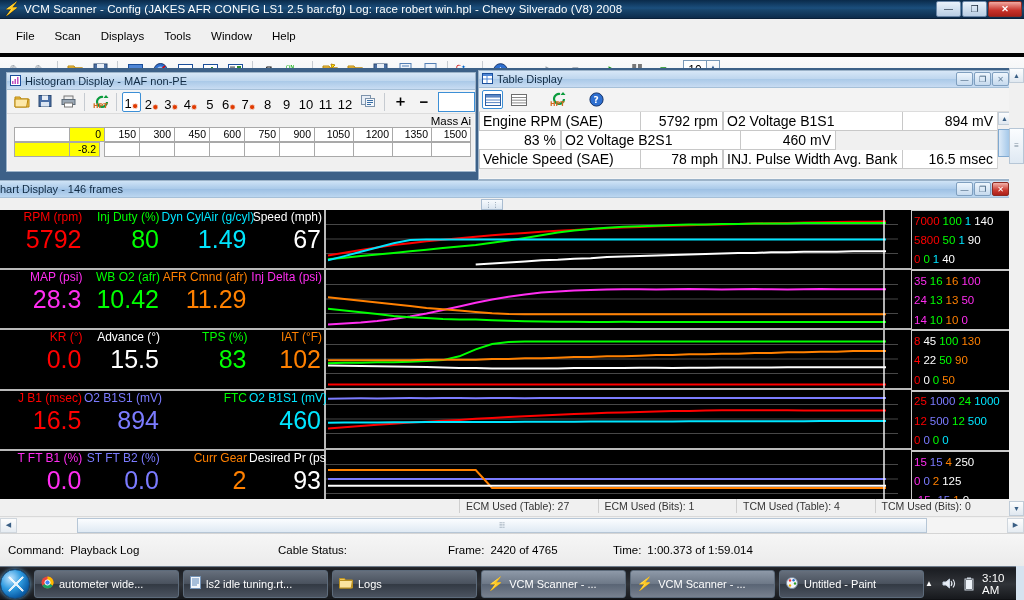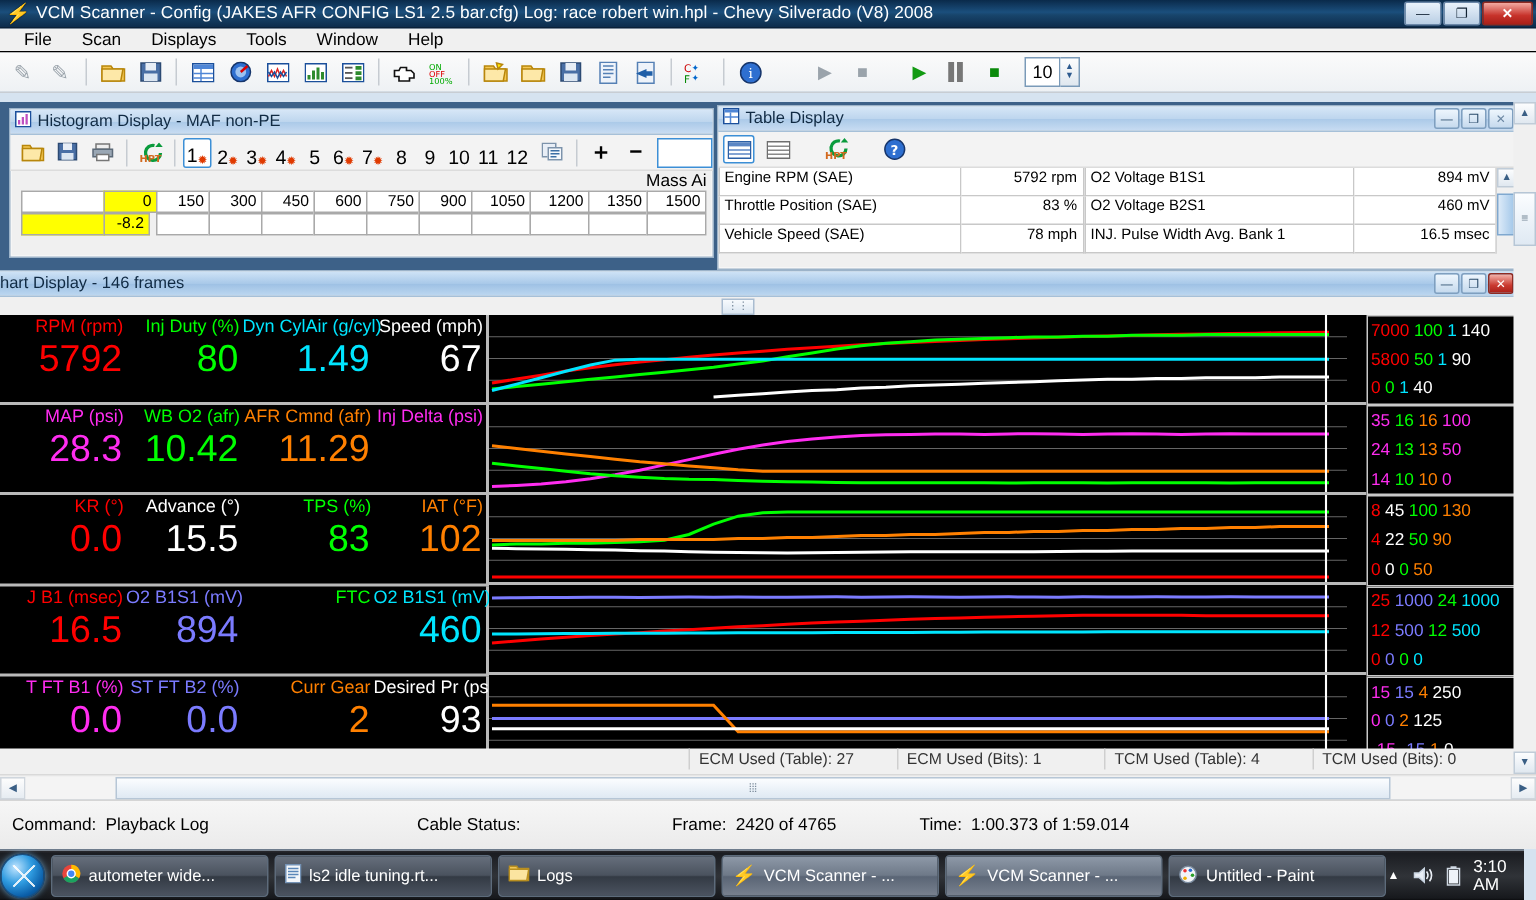--- a/index.html
+++ b/index.html
@@ -28,22 +28,22 @@
   .tb-btn {
     width:25px; height:16px; border:1px solid #6b87a8; border-radius:2px;
     background: linear-gradient(to bottom,#e9f2fb,#b9cee4);
     display:flex;align-items:center;justify-content:center;
     font-size:9px; color:#123; cursor:pointer;
   }
   .tb-btn.close { width:34px; background:linear-gradient(to bottom,#f3a9a1,#c7322a 60%,#aa2019);
       border-color:#8d2a22; color:#fff; font-weight:bold; }
 
   .menubar {
-    height:16px; background:#f0f0f0;
-    border-bottom:1px solid #000000;
+    height:38px; background:#f0f0f0;
+    border-bottom:4px solid #000000;
     display:flex; align-items:center; padding-left:6px; gap:0px;
   }
   .menubar span { padding:3px 10px; font-size:11.5px; color:#000; cursor:default; }
 
   .toolbar {
     height:27px; background:linear-gradient(to bottom,#fbfbfb,#eef1f4);
     border-bottom:1px solid #c8cdd3; display:flex; align-items:center;
     padding-left:4px; gap:3px;
   }
   .tbi { width:22px;height:21px; display:flex;align-items:center;justify-content:center;
@@ -99,21 +99,21 @@
   .h-col{ display:flex; flex-direction:column; }
 
   
   #tableWin { left:478px; top:2px; width:534px; height:110px; }
   .t-toolbar{ height:24px; background:#f3f3f3; display:flex;align-items:center; gap:5px; padding-left:3px;
     border-bottom:1px solid #dcdcdc;}
   .t-ico{ width:21px;height:19px;display:flex;align-items:center;justify-content:center;cursor:pointer;
      border:1px solid transparent;border-radius:2px;}
   .t-ico.sel{ border-color:#3c8fd6; background:#fff;}
   .t-rows{ }
-  .t-row{ display:flex; height:19px; font-size:10px; }
+  .t-row{ display:flex; height:19px; font-size:14px; }
   .t-cellname{ flex:0 0 162px; border:1px solid #c8c8c8; border-top:none; padding:1px 3px;
      background:#fff; overflow:hidden; white-space:nowrap; color:#000;}
   .t-cellval{ flex:0 0 82px; border:1px solid #c8c8c8; border-top:none; border-left:none;
      text-align:right; padding:1px 4px 1px 0; background:#fff; color:#000; white-space:nowrap;}
   .t-scroll{ position:absolute; right:1px; top:41px; width:13px; height:57px;
      background:#f0f0f0; border-left:1px solid #d4d4d4;}
   .t-thumb{ position:absolute; left:0; top:17px; width:13px; height:28px;
      background:linear-gradient(to right,#dceaf8,#9fc5e8); border:1px solid #7fa8cf;}
   .arrowbox{ width:13px;height:13px;background:linear-gradient(to bottom,#fcfdfe,#e0e8f0);
      border:1px solid #c0ccd8; font-size:7px; display:flex;align-items:center;justify-content:center; color:#3a5f85;}
@@ -578,21 +578,20 @@
           </div>
       </div>
       <div class="t-rows">
         <div class="t-row">
           <div class="t-cellname">Engine RPM (SAE)</div>
           <div class="t-cellval">5792 rpm</div>
           <div class="t-cellname" style="flex:0 0 180px;">O2 Voltage B1S1</div>
           <div class="t-cellval" style="flex:0 0 95px;">894 mV</div>
         </div>
         <div class="t-row">
-          <div class="t-cellname">Throttle Position (SAE)</div>
           <div class="t-cellval">83 %</div>
           <div class="t-cellname" style="flex:0 0 180px;">O2 Voltage B2S1</div>
           <div class="t-cellval" style="flex:0 0 95px;">460 mV</div>
         </div>
         <div class="t-row">
           <div class="t-cellname">Vehicle Speed (SAE)</div>
           <div class="t-cellval">78 mph</div>
           <div class="t-cellname" style="flex:0 0 180px;">INJ. Pulse Width Avg. Bank 1</div>
           <div class="t-cellval" style="flex:0 0 95px;">16.5 msec</div>
         </div>

